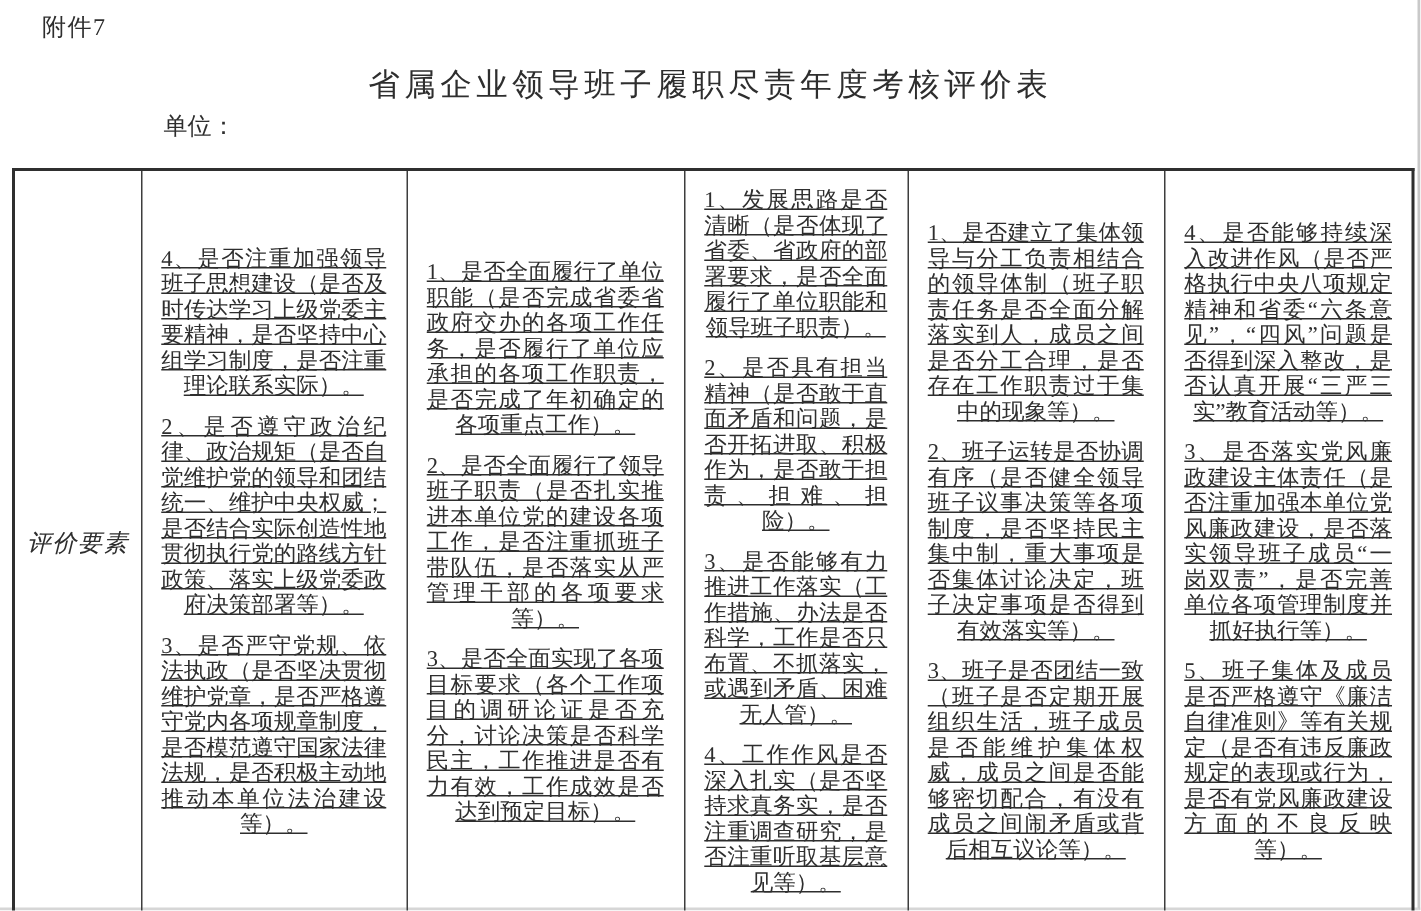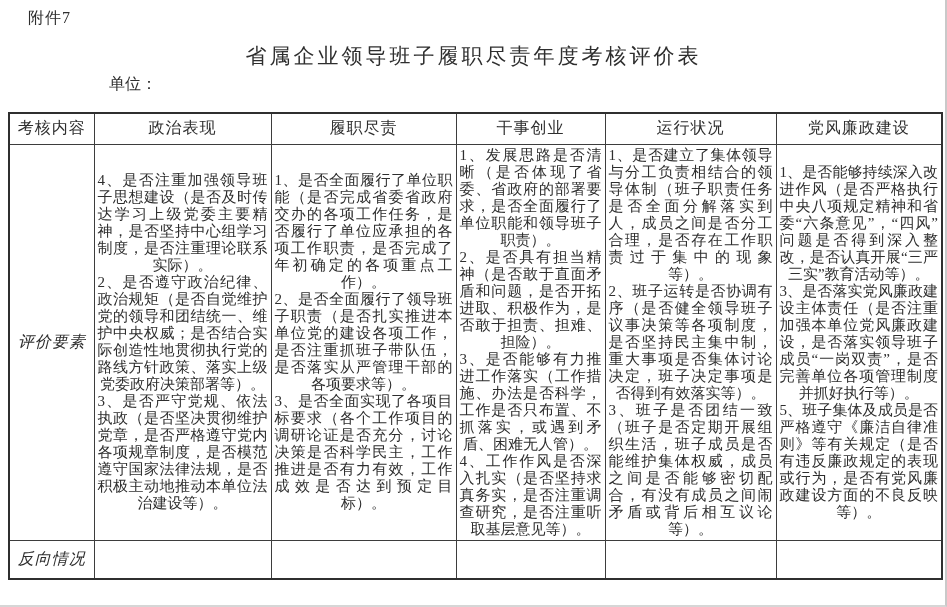--- a/index.html
+++ b/index.html
@@ -77,21 +77,22 @@
     height: 378px;
     vertical-align: middle;
     padding: 2px 3px;
     font-size: 15px;
     line-height: 17px;
     text-align: justify;
     text-align-last: center;
     text-justify: inter-character;
   }
   td.eval-cell p.para {
-    margin: 0;
+    margin: 10px;
+    text-decoration: underline;
   }
   td.empty-cell {
     height: 39px;
   }
 </style>
 </head>
 <body>
 
 <div class="page">
 
@@ -104,28 +105,20 @@
   <table class="form">
     <colgroup>
       <col style="width:85px">
       <col style="width:177px">
       <col style="width:185px">
       <col style="width:149px">
       <col style="width:171px">
       <col style="width:166px">
     </colgroup>
     <tbody>
-      <tr>
-        <th class="head-cell">考核内容</th>
-        <th class="head-cell">政治表现</th>
-        <th class="head-cell">履职尽责</th>
-        <th class="head-cell">干事创业</th>
-        <th class="head-cell">运行状况</th>
-        <th class="head-cell">党风廉政建设</th>
-      </tr>
 
       <tr>
         <td class="row-label">评价要素</td>
         <td class="eval-cell">
           <p class="para">4、是否注重加强领导班子思想建设（是否及时传达学习上级党委主要精神，是否坚持中心组学习制度，是否注重理论联系实际）。</p>
           <p class="para">2、是否遵守政治纪律、政治规矩（是否自觉维护党的领导和团结统一、维护中央权威；是否结合实际创造性地贯彻执行党的路线方针政策、落实上级党委政府决策部署等）。</p>
           <p class="para">3、是否严守党规、依法执政（是否坚决贯彻维护党章，是否严格遵守党内各项规章制度，是否模范遵守国家法律法规，是否积极主动地推动本单位法治建设等）。</p>
         </td>
         <td class="eval-cell">
           <p class="para">1、是否全面履行了单位职能（是否完成省委省政府交办的各项工作任务，是否履行了单位应承担的各项工作职责，是否完成了年初确定的各项重点工作）。</p>
@@ -137,21 +130,21 @@
           <p class="para">2、是否具有担当精神（是否敢于直面矛盾和问题，是否开拓进取、积极作为，是否敢于担责、担难、担险）。</p>
           <p class="para">3、是否能够有力推进工作落实（工作措施、办法是否科学，工作是否只布置、不抓落实，或遇到矛盾、困难无人管）。</p>
           <p class="para">4、工作作风是否深入扎实（是否坚持求真务实，是否注重调查研究，是否注重听取基层意见等）。</p>
         </td>
         <td class="eval-cell">
           <p class="para">1、是否建立了集体领导与分工负责相结合的领导体制（班子职责任务是否全面分解落实到人，成员之间是否分工合理，是否存在工作职责过于集中的现象等）。</p>
           <p class="para">2、班子运转是否协调有序（是否健全领导班子议事决策等各项制度，是否坚持民主集中制，重大事项是否集体讨论决定，班子决定事项是否得到有效落实等）。</p>
           <p class="para">3、班子是否团结一致（班子是否定期开展组织生活，班子成员是否能维护集体权威，成员之间是否能够密切配合，有没有成员之间闹矛盾或背后相互议论等）。</p>
         </td>
         <td class="eval-cell">
-          <p class="para">1、是否能够持续深入改进作风（是否严格执行中央八项规定精神和省委“六条意见”，“四风”问题是否得到深入整改，是否认真开展“三严三实”教育活动等）。</p>
+          <p class="para">4、是否能够持续深入改进作风（是否严格执行中央八项规定精神和省委“六条意见”，“四风”问题是否得到深入整改，是否认真开展“三严三实”教育活动等）。</p>
           <p class="para">3、是否落实党风廉政建设主体责任（是否注重加强本单位党风廉政建设，是否落实领导班子成员“一岗双责”，是否完善单位各项管理制度并抓好执行等）。</p>
           <p class="para">5、班子集体及成员是否严格遵守《廉洁自律准则》等有关规定（是否有违反廉政规定的表现或行为，是否有党风廉政建设方面的不良反映等）。</p>
         </td>
       </tr>
 
 
       <tr>
         <td class="row-label">反向情况</td>
         <td class="empty-cell"></td>
         <td class="empty-cell"></td>

